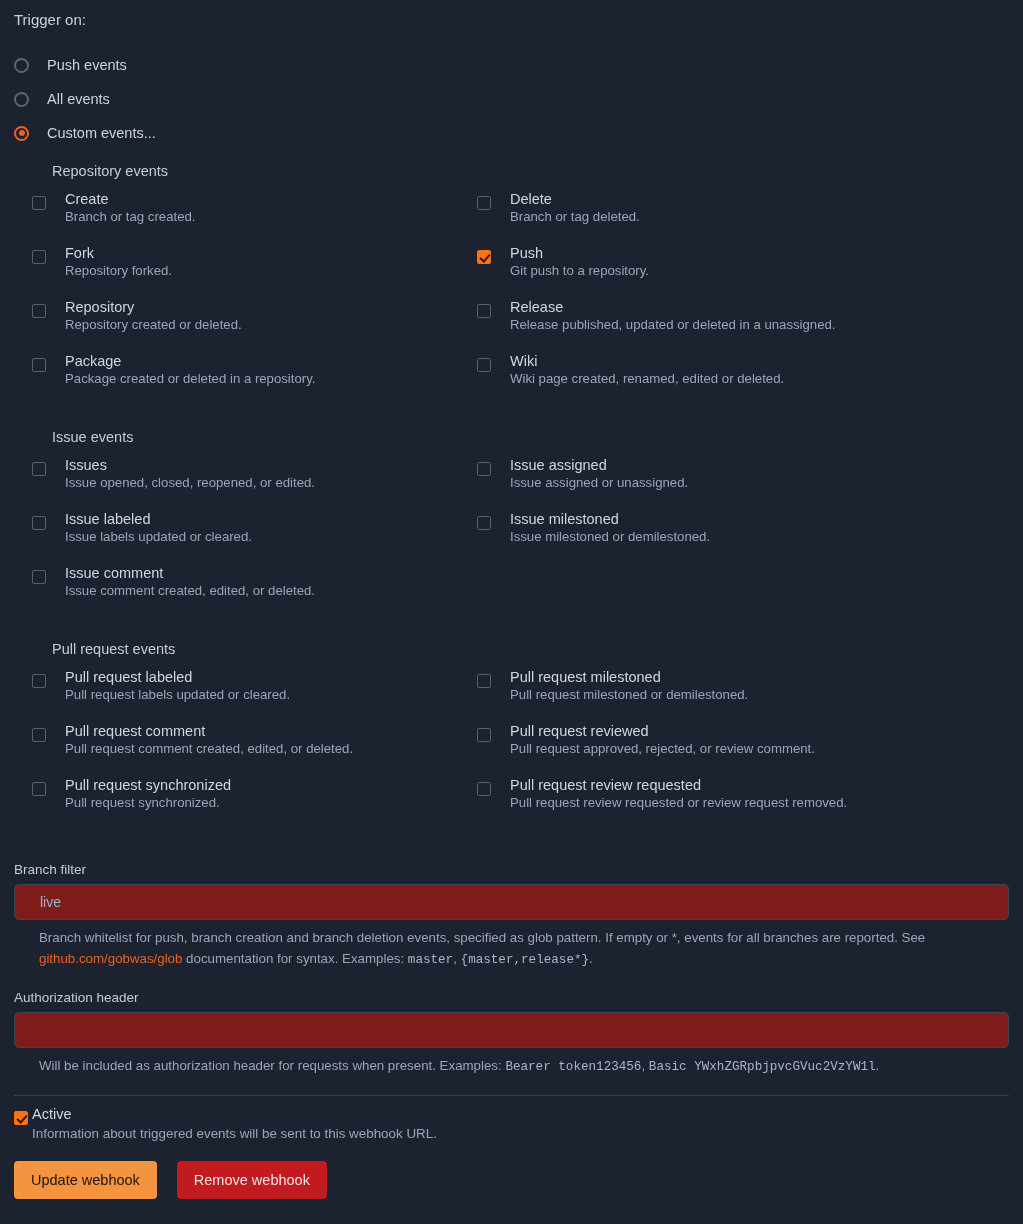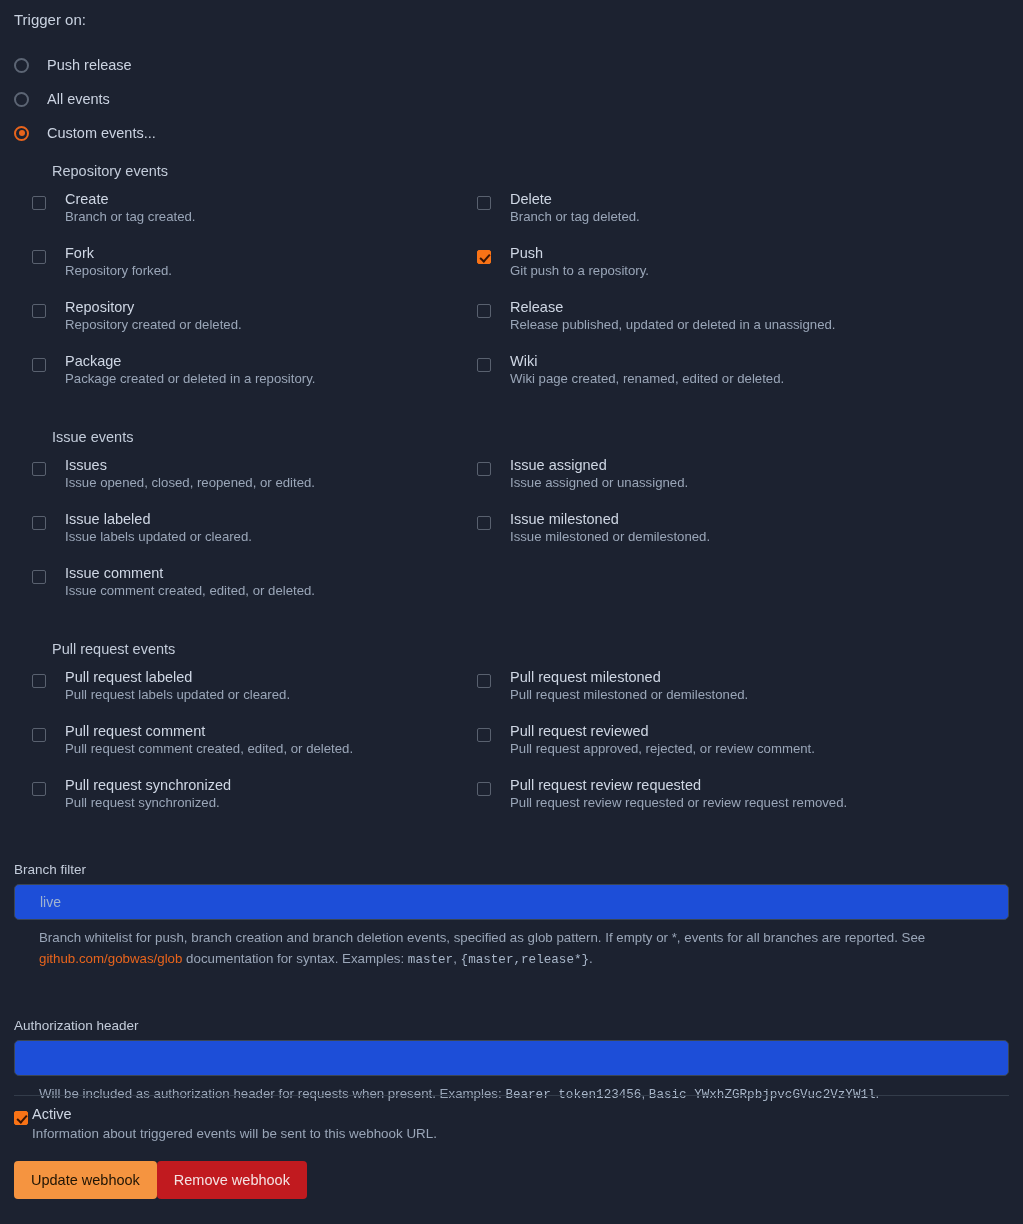--- a/index.html
+++ b/index.html
@@ -112,21 +112,21 @@
   .field { position: absolute; left: 14px; width: 995px; }
   .field-label {
     font-size: 13.5px;
     color: #c3ccda;
     margin-bottom: 7px;
     display: block;
   }
   .textfield {
     width: 995px;
     height: 36px;
-    background: #1d4ed8;
+    background: #7f1d1d;
     border: 1px solid #3b4654;
     border-radius: 5px;
     color: #9fb3d1;
     font-family: "Liberation Sans", sans-serif;
     font-size: 14px;
     padding: 0 0 0 25px;
     outline: none;
   }
   .textfield::placeholder { color: #6c7787; }
   .help {
@@ -158,21 +158,21 @@
     position: absolute;
     left: 14px; top: 1106px;
     display: flex;
     align-items: flex-start;
   }
   .active-text { margin-left: 4px; line-height: 1.15; }
   .active-title { font-size: 14.5px; color: #cfd7e4; display: block; }
   .active-desc { font-size: 13.4px; color: #9aa6b8; display: block; margin-top: 3px; }
 
   
-  .btn-row { position: absolute; left: 14px; top: 1161px; display: flex; gap: 0; }
+  .btn-row { position: absolute; left: 14px; top: 1161px; display: flex; gap: 20px; }
   .btn {
     font-family: "Liberation Sans", sans-serif;
     font-size: 14.5px;
     border: none;
     border-radius: 4px;
     padding: 0 17px;
     height: 38px;
     cursor: pointer;
     line-height: 38px;
   }
@@ -182,21 +182,21 @@
 </head>
 <body>
 
 <div class="page">
 
   <div class="trigger-label">Trigger on:</div>
 
   <div class="radio-list">
     <div class="radio-row">
       <span class="radio"></span>
-      <span class="radio-text">Push release</span>
+      <span class="radio-text">Push events</span>
     </div>
     <div class="radio-row">
       <span class="radio"></span>
       <span class="radio-text">All events</span>
     </div>
     <div class="radio-row">
       <span class="radio checked"></span>
       <span class="radio-text">Custom events...</span>
     </div>
   </div>
@@ -354,21 +354,21 @@
     </div>
 
   <div class="field" style="top:862px;">
     <label class="field-label">Branch filter</label>
     <input class="textfield" type="text" value="live" style="">
     <div class="help">
       <span>Branch whitelist for push, branch creation and branch deletion events, specified as glob pattern. If empty or *, events for all branches are reported. See </span><a href="#">github.com/gobwas/glob</a><span> documentation for syntax. Examples: </span><span class="mono">master</span><span>, </span><span class="mono">{master,release*}</span><span>.</span>
     </div>
   </div>
 
-  <div class="field" style="top:1018px;">
+  <div class="field" style="top:990px;">
     <label class="field-label">Authorization header</label>
     <input class="textfield" type="text" value="" style="">
     <div class="help">
       <span>Will be included as authorization header for requests when present. Examples: </span><span class="mono">Bearer token123456</span><span>, </span><span class="mono">Basic YWxhZGRpbjpvcGVuc2VzYW1l</span><span>.</span>
     </div>
   </div>
 
   <div class="divider" style="top:1095px;"></div>
 
   <div class="active-row">

